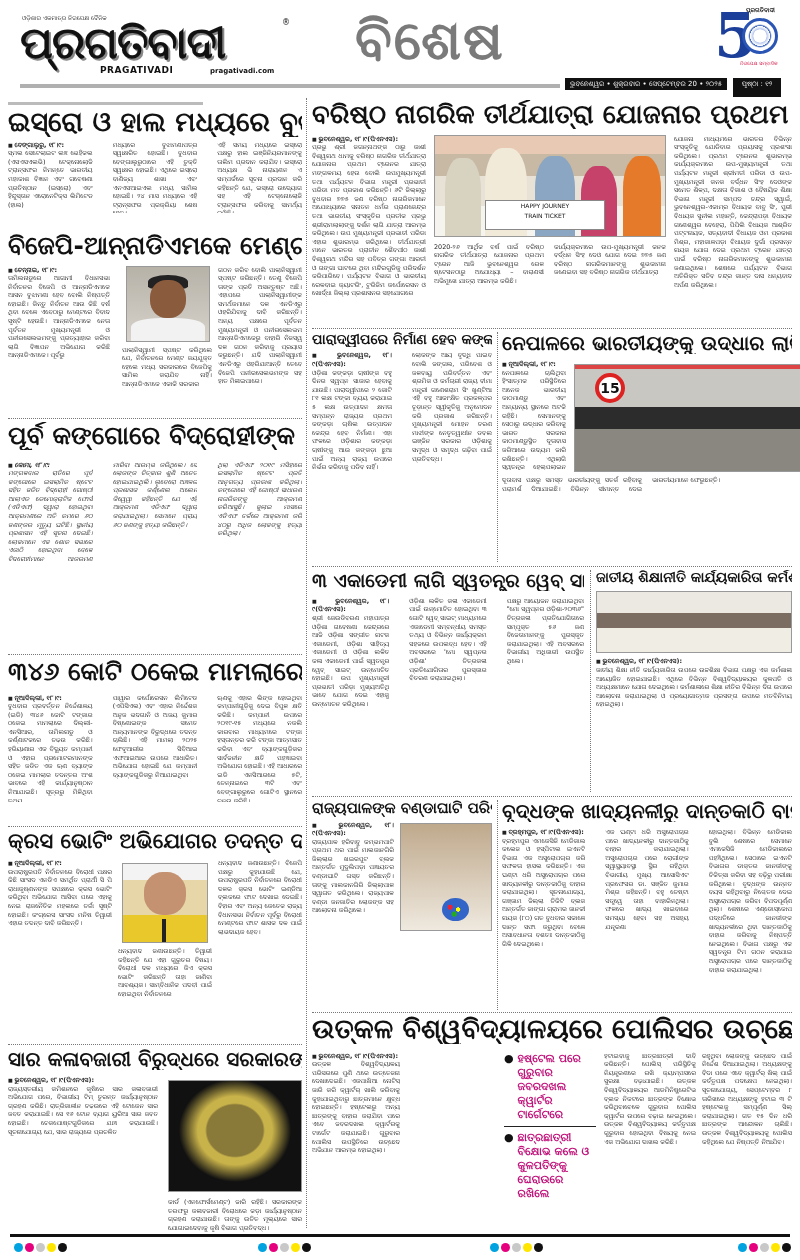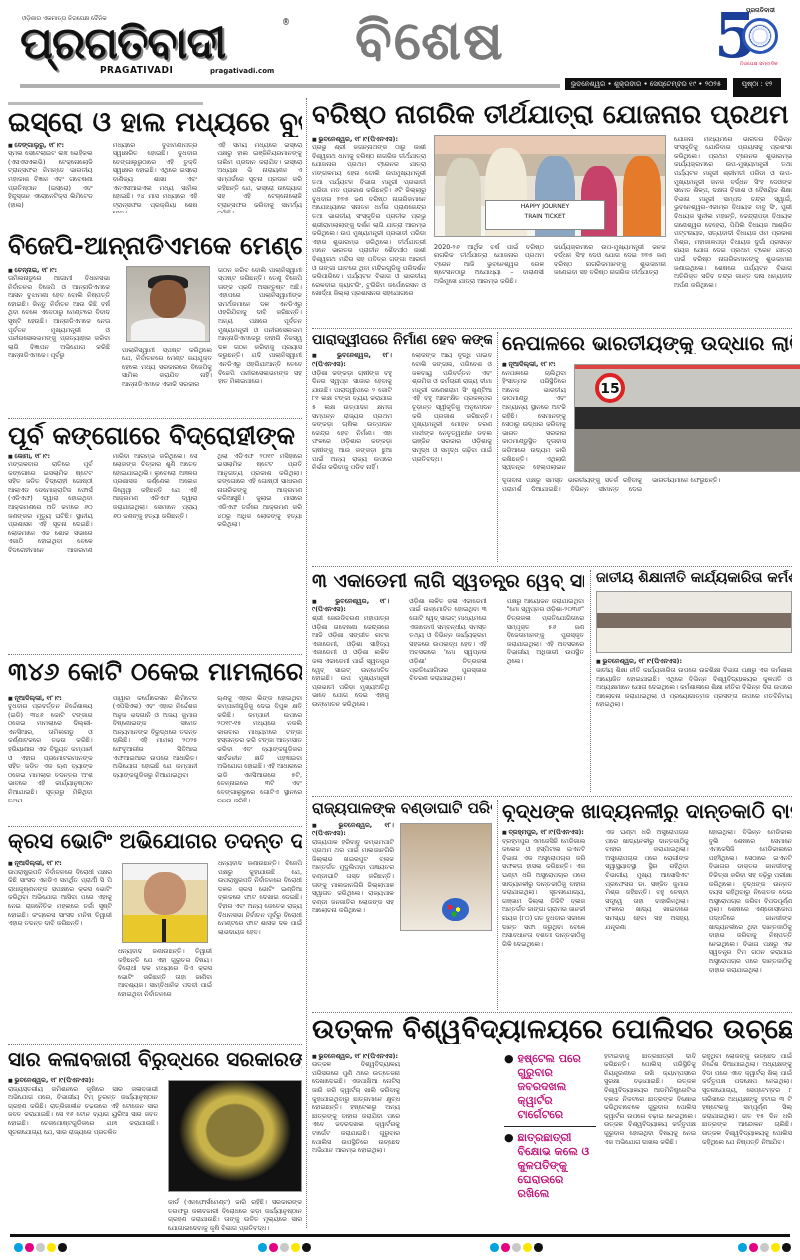--- a/index.html
+++ b/index.html
@@ -73,21 +73,21 @@
   <div class="logo-en">PRAGATIVADI</div>
   <div class="logo-url">pragativadi.com</div>
   <div class="sec-title">ବିଶେଷ</div>
   <div class="grey-rule"></div>
   <div class="jubilee">
     <span class="five">5</span>
     <span class="seal"></span>
     <span class="brand">ପ୍ରଗତିବାଦୀ</span>
     <span class="motto">ନିରପେକ୍ଷ ସମ୍ବାଦିକ</span>
   </div>
-  <div class="dateline">ଭୁବନେଶ୍ୱର • ଶୁକ୍ରବାର • ସେପ୍ଟେମ୍ବର ୧୯ • ୨୦୨୫</div>
+  <div class="dateline">ଭୁବନେଶ୍ୱର • ଶୁକ୍ରବାର • ସେପ୍ଟେମ୍ବର 20 • ୨୦୨୫</div>
   <div class="pageno">ପୃଷ୍ଠା : ୧୨</div>
 </div>
 
 <div class="dotted-v" style="left:306px; top:98px; height:1130px;"></div>
 
 <div class="story" style="left:8px; top:100px; width:294px;">
   <div class="kicker-rule"></div>
   <div class="hl" style="font-size:27px; margin-top:2px;">ଇସ୍ରୋ ଓ ହାଲ ମଧ୍ୟରେ ବୁଝାମଣା</div>
   <div class="cols" style="grid-template-columns:1fr 1fr 1fr; margin-top:4px; height:72px;">
     <div class="col"><span class="dl">ବେଙ୍ଗାଲୁରୁ, ୧୮।୯:</span><br><span>ସ୍ମଲ ସେଟେଲାଇଟ ଲଞ୍ଚ ଭେହିକଲ (ଏସଏସଏଲଭି) ଟେକ୍ନୋଲୋଜି ଟ୍ରାନ୍ସଫର ନିମନ୍ତେ ଭାରତୀୟ ମହାକାଶ ବିଜ୍ଞାନ ଏବଂ ଗବେଷଣା ପ୍ରତିଷ୍ଠାନ (ଇସ୍ରୋ) ଏବଂ ହିନ୍ଦୁସ୍ତାନ ଏରୋନେଟିକ୍ସ ଲିମିଟେଡ (ହାଲ)</span></div>
@@ -106,21 +106,21 @@
         <div class="shirt"></div>
     </div>
     <div class="col" style="position:absolute; left:114px; top:80px; width:90px; height:48px;">ପାଲାନିସ୍ୱାମୀ ସ୍ପଷ୍ଟ କରିଥିଲେ ଯେ, ନିର୍ବାଚନରେ ମେଣ୍ଟ ଜୟଯୁକ୍ତ ହେଲେ ମଧ୍ୟ ସରକାରରେ ବିଜେପିକୁ ସାମିଲ କରାଯିବ ନାହିଁ। ଆନ୍ନାଡିଏମକେ ଏକାକି ସରକାର</div>
     <div class="col" style="position:absolute; left:210px; top:0; width:84px; height:128px;">ଗଠନ କରିବ ବୋଲି ପାଲାନିସ୍ୱାମୀ ସ୍ପଷ୍ଟ କରିଛନ୍ତି। ତେଣୁ ବିଜେପି ତାଙ୍କ ପ୍ରତି ଅସନ୍ତୁଷ୍ଟ ଅଛି। ଏହାପରେ ପାଲାନିସ୍ୱାମୀଙ୍କ ସମର୍ଥକମାନେ ଦଳ ଏନଡିଏରୁ ଓହରିଯିବାକୁ ଦାବି କରିଛନ୍ତି। ଅନ୍ୟ ପକ୍ଷରେ ପୂର୍ବତନ ମୁଖ୍ୟମନ୍ତ୍ରୀ ଓ ପନୀରସେଲଭମ ଆନ୍ନାଡିଏମକେରୁ ବାହାରି ନିଜସ୍ୱ ଦଳ ଗଠନ କରିବାକୁ ପ୍ରୟାସ କରୁଛନ୍ତି। ଯଦି ପାଲାନିସ୍ୱାମୀ ଏନଡିଏରୁ ଓହରିଯାଆନ୍ତି ତେବେ ବିଜେପି ପନୀରସେଲଭମଙ୍କ ସହ ହାତ ମିଳାଇପାରେ।</div>
   </div>
 </div>
 <div class="dotted-h" style="left:8px; top:418px; width:294px;"></div>
 
 <div class="story" style="left:8px; top:422px; width:294px;">
   <div class="hl" style="font-size:25px;">ପୂର୍ବ କଙ୍ଗୋରେ ବିଦ୍ରୋହୀଙ୍କ ଆକ୍ରମଣ ୬୦ ମୃତ</div>
-  <div class="cols" style="grid-template-columns:1fr 1fr 1fr; margin-top:2px; height:100px;">
+  <div class="cols" style="grid-template-columns:1fr 1fr 1fr; margin-top:11px; height:100px;font-style:italic;">
     <div class="col"><span class="dl">କୋମା, ୧୮।୯:</span><br><span>ମଙ୍ଗଳବାର ରାତିରେ ପୂର୍ବ କଙ୍ଗୋରେ ଇସଲାମିକ ଷ୍ଟେଟ ସହିତ ଜଡିତ ବିଦ୍ରୋହୀ ଗୋଷ୍ଠୀ ଆଲାଏଡ ଡେମୋକ୍ରାଟିକ ଫୋର୍ସ (ଏଡିଏଫ) ଦ୍ୱାରା ହୋଇଥିବା ଆକ୍ରମଣରେ ଅତି କମରେ ୬୦ ଜଣଙ୍କର ମୃତ୍ୟୁ ଘଟିଛି। ସ୍ଥାନୀୟ ପ୍ରଶାସନ ଏହି ସୂଚନା ଦେଇଛି। ଲୋକମାନେ ଏକ ଶୋକ ସଭାରେ ଏକାଠି ହୋଇଥିବା ବେଳେ ବିଦ୍ରୋହୀମାନେ ଆକ୍ରମଣ କରିଥିଲେ।</span></div>
     <div class="col">ମାରିବା ଆରମ୍ଭ କରିଥିଲେ। ସେ ଲୋକଙ୍କ ଚିତ୍କାର ଶୁଣି ଅଚେତ ହୋଇଯାଇଥିଲି। ଲୁବେରୋ ଅଞ୍ଚଳର ପ୍ରଶାସକ କର୍ଣ୍ଣେଲ ଅଲେନ କିୱେୱା କହିଛନ୍ତି ଯେ ଏହି ଆକ୍ରମଣ ଏଡିଏଫ ଦ୍ୱାରା କରାଯାଇଥିଲା। ସେମାନେ ପ୍ରାୟ ୬୦ ଜଣଙ୍କୁ ହତ୍ୟା କରିଛନ୍ତି।</div>
     <div class="col">ଥିଲା ଏଡିଏଫ ୨୦୧୯ ମସିହାରେ ଇସଲାମିକ ଷ୍ଟେଟ ପ୍ରତି ଆନୁଗତ୍ୟ ପ୍ରକାଶ କରିଥିଲା। କଙ୍ଗୋରେ ଏହି ଗୋଷ୍ଠୀ ସାଧାରଣ ନାଗରିକଙ୍କୁ ଆକ୍ରମଣ କରିଆସୁଛି। ଜୁଲାଇ ମାସରେ ଏଡିଏଫ ଚର୍ଚ୍ଚରେ ଆକ୍ରମଣ କରି ୪୦ରୁ ଅଧିକ ଲୋକଙ୍କୁ ହତ୍ୟା କରିଥିଲା।</div>
   </div>
 </div>
 <div class="dotted-h" style="left:8px; top:654px; width:294px;"></div>
 
 <div class="story" style="left:8px; top:658px; width:294px;">
   <div class="hl" style="font-size:25px;">୩୪୬ କୋଟି ଠକେଇ ମାମଲାରେ ଇଡି ଚଢଉ</div>
   <div class="cols" style="grid-template-columns:1fr 1fr 1fr; margin-top:8px; height:108px;">

